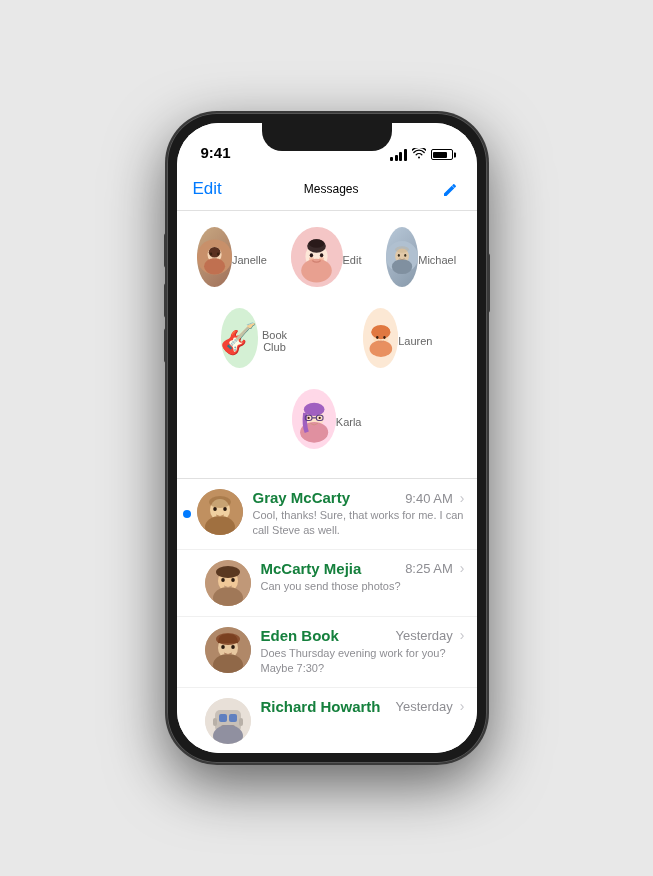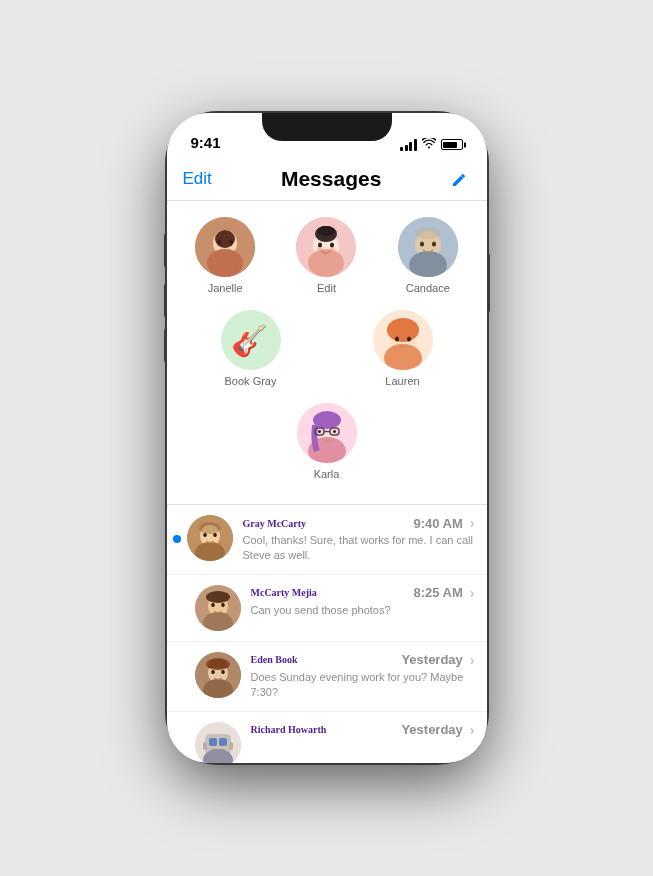--- a/index.html
+++ b/index.html
@@ -10,20 +10,21 @@
       align-items: center;
       min-height: 100vh;
       font-family: -apple-system, BlinkMacSystemFont, 'SF Pro Text', 'Helvetica Neue', sans-serif;
     }
 
     .phone-outer {
       width: 320px;
       height: 650px;
       background: #1a1a1a;
       border-radius: 50px;
+      padding: 10px;
       box-shadow: 0 0 0 2px #3a3a3a, 0 20px 60px rgba(0,0,0,0.6), inset 0 0 0 1px #555;
       position: relative;
     }
 
     
     .phone-outer::before {
       content: '';
       position: absolute;
       left: -3px;
       top: 120px;
@@ -147,22 +148,22 @@
       justify-content: space-between;
       padding: 0 16px;
       border-bottom: 1px solid #e0e0e0;
     }
     .nav-edit {
       font-size: 17px;
       color: #007AFF;
       font-weight: 400;
     }
     .nav-title {
-      font-size: 21px;
-      font-weight: 700;
+      font-size: 12px;
+      font-weight: 400;
       color: #000;
     }
 
     
     .content {
       overflow-y: auto;
       height: calc(100% - 44px - 44px);
     }
 
     
@@ -171,21 +172,21 @@
       background: #fff;
     }
     .pinned-row {
       display: flex;
       justify-content: space-around;
       padding: 0 8px;
       margin-bottom: 16px;
     }
     .pinned-contact {
       display: flex;
-      flex-direction: column;
+      flex-direction: row;
       align-items: center;
       width: 70px;
     }
     .contact-avatar {
       width: 60px;
       height: 60px;
       border-radius: 50%;
       overflow: hidden;
       margin-bottom: 5px;
       display: flex;
@@ -259,32 +260,30 @@
       flex: 1;
       min-width: 0;
     }
     .msg-header {
       display: flex;
       justify-content: space-between;
       align-items: center;
       margin-bottom: 2px;
     }
     .msg-sender {
-      font-size: 10px;
+      font-size: 15px;
       font-weight: 600;
-      color: #4c1d95;
-      font-family: Liberation Serif, serif;
+      color: #15803d;
     }
     .msg-time {
       font-size: 13px;
       color: #8e8e93;
       display: flex;
-      align-items: center;
+      align-items: flex-end;
       gap: 3px;
-      font-weight: bold;
     }
     .msg-preview {
       font-size: 11px;
       color: #8e8e93;
       line-height: 1.4;
       display: -webkit-box;
       -webkit-line-clamp: 2;
       -webkit-box-orient: vertical;
       overflow: hidden;
     }
@@ -381,30 +380,30 @@
               <svg width="60" height="60" viewBox="0 0 60 60">
                 <circle cx="30" cy="30" r="30" fill="#b0c0d0"></circle>
                 <ellipse cx="30" cy="28" rx="13" ry="14" fill="#e0c8a8"></ellipse>
                 <ellipse cx="30" cy="48" rx="19" ry="14" fill="#8090a0"></ellipse>
                 <ellipse cx="24" cy="27" rx="2" ry="2.5" fill="#3a3020"></ellipse>
                 <ellipse cx="36" cy="27" rx="2" ry="2.5" fill="#3a3020"></ellipse>
                 <path d="M25 33 Q30 37 35 33" stroke="#b09070" stroke-width="1.3" fill="none"></path>
                 <ellipse cx="30" cy="16" rx="13" ry="6" fill="#c0a880" opacity="0.3"></ellipse>
               </svg>
             </div>
-            <span class="contact-name-pin">Candace</span>
+            <span class="contact-name-pin">Michael</span>
           </div>
         </div>
 
         <div class="pinned-row">
           <div class="pinned-contact">
             <div class="contact-avatar av-bookclub" style="font-size:30px; background:#d4f0d4;">
               🎸
             </div>
-            <span class="contact-name-pin">Book Gray</span>
+            <span class="contact-name-pin">Book Club</span>
           </div>
           <div class="pinned-contact">
             <div class="contact-avatar av-lauren" style="background:#fce8d4;">
               <svg width="60" height="60" viewBox="0 0 60 60">
                 <circle cx="30" cy="30" r="30" fill="#fce8d4"></circle>
                 <ellipse cx="30" cy="29" rx="13" ry="14" fill="#fde0c0"></ellipse>
                 <ellipse cx="30" cy="48" rx="19" ry="14" fill="#e89060"></ellipse>
 
                 <ellipse cx="30" cy="20" rx="16" ry="12" fill="#e07840"></ellipse>
                 <path d="M14 22 Q14 10 30 10 Q46 10 46 22" fill="#e07840"></path>
@@ -501,21 +500,21 @@
               <path d="M19 26 Q23 29 27 26" stroke="#b08060" stroke-width="1" fill="none"></path>
               <ellipse cx="23" cy="12" rx="12" ry="6" fill="#8a5030"></ellipse>
               <path d="M13 16 Q13 6 23 7 Q33 6 33 16" fill="#7a4020"></path>
             </svg>
           </div>
           <div class="msg-content">
             <div class="msg-header">
               <span class="msg-sender">Eden Book</span>
               <span class="msg-time">Yesterday <span class="chevron">›</span></span>
             </div>
-            <div class="msg-preview">Does Sunday evening work for you? Maybe 7:30?</div>
+            <div class="msg-preview">Does Thursday evening work for you? Maybe 7:30?</div>
           </div>
         </div>
 
         <div class="message-row">
           <div class="msg-avatar av-richard" style="margin-left:16px; background:#e8e0d8;">
             <svg width="46" height="46" viewBox="0 0 46 46">
               <circle cx="23" cy="23" r="23" fill="#e8e0d8"></circle>
 
               <rect x="10" y="12" width="26" height="22" rx="5" fill="#c8c0b8"></rect>
               <rect x="14" y="16" width="8" height="8" rx="2" fill="#6080c0"></rect>

